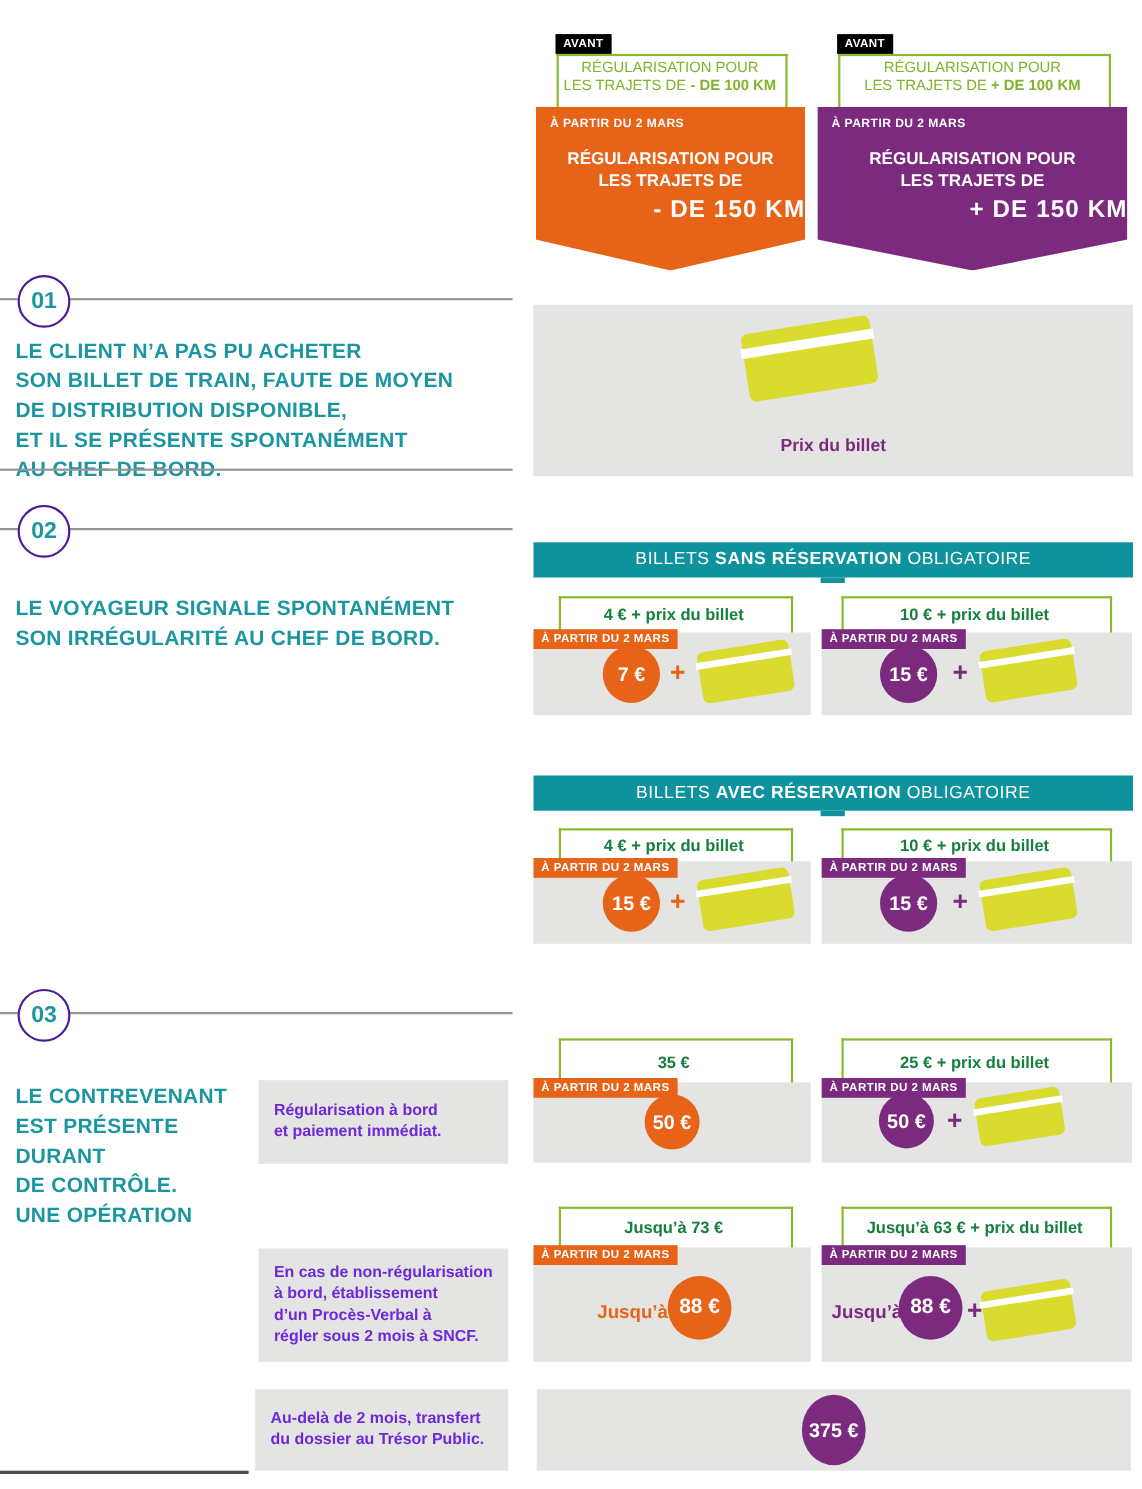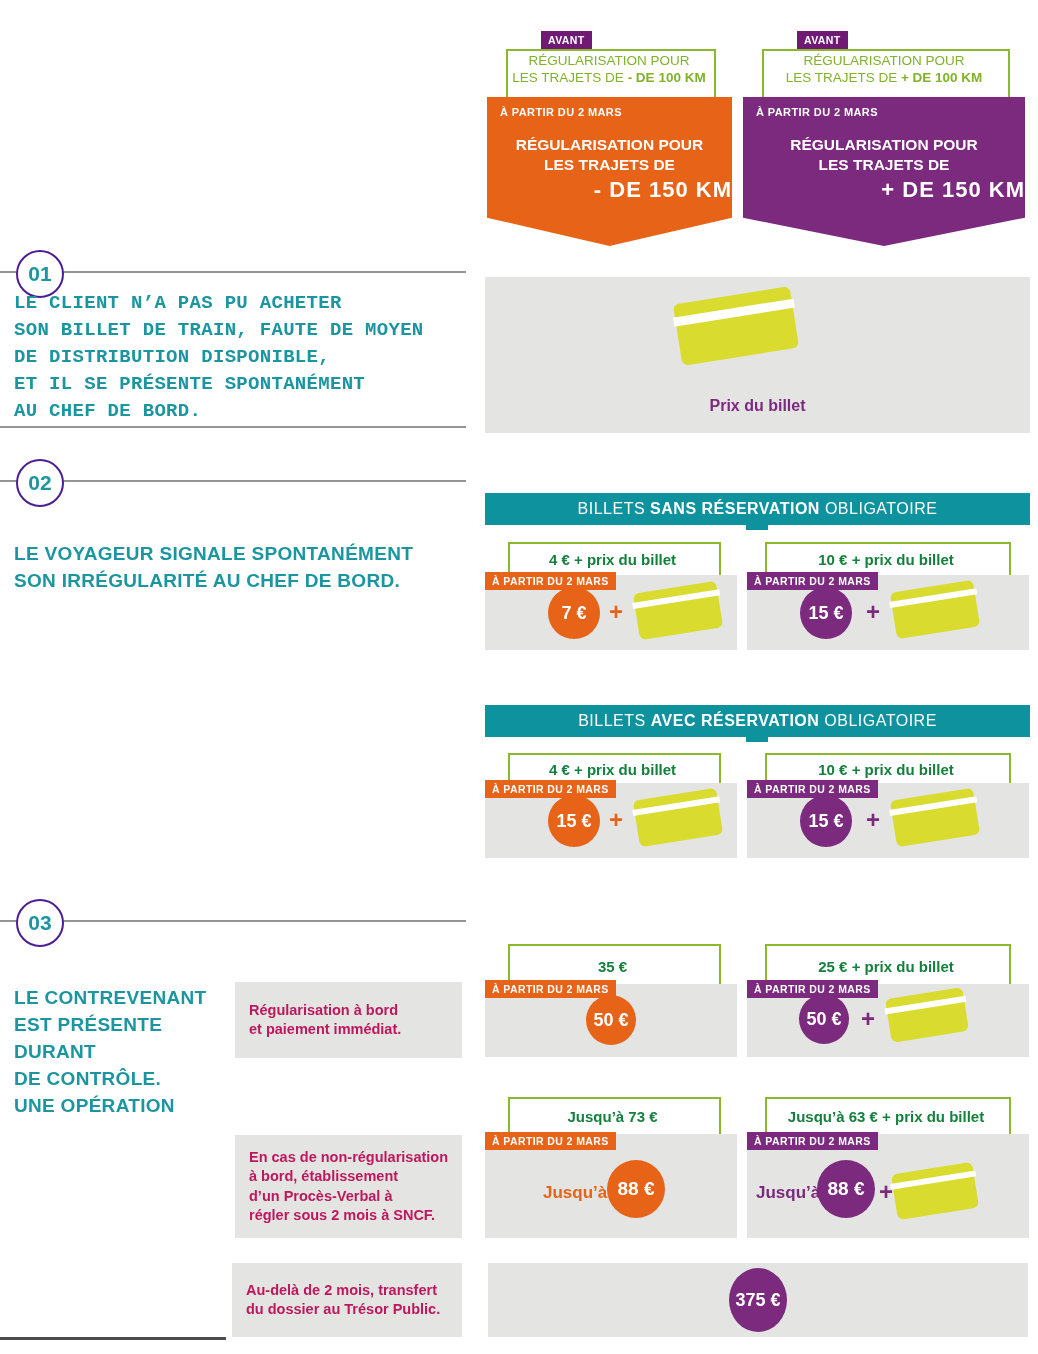--- a/index.html
+++ b/index.html
@@ -1,19 +1,19 @@
 <!DOCTYPE html>
 <html><head>
 <meta charset="utf-8">
 <style>
   html,body{margin:0;padding:0;background:#fff;}
   .page{position:relative;width:1038px;height:1354px;background:#fff;
         font-family:"Liberation Sans",sans-serif;overflow:hidden;}
   
-  .bg-orange{background:#e66318;} .bg-purple{background:#7b2a7e;}   .bg-green{background:#701a75;margin-left:36px;} .c-orange{color:#e66318;} .c-purple{color:#7b2a7e;}
+  .bg-orange{background:#e66318;} .bg-purple{background:#7b2a7e;}   .bg-green{background:#000000;} .c-orange{color:#e66318;} .c-purple{color:#7b2a7e;}
   
   .divider{position:absolute;height:2px;background:#949494;}
   .divider-dark{position:absolute;height:3px;background:#4d4d4d;}
   .num-circle{position:absolute;width:44px;height:44px;border:2px solid #4c1d95;border-radius:50%;
               background:#fff;display:flex;align-items:center;justify-content:center;
               font-weight:bold;font-size:21px;color:#1b96a1;}
   .sec-heading{position:absolute;font-weight:bold;font-size:19px;line-height:27px;
                color:#1b96a1;letter-spacing:.3px;}
   .gray-card{position:absolute;background:#e4e4e3;}
   .avant-box{position:absolute;border:2px solid #8aba2c;border-bottom:none;}
@@ -32,21 +32,21 @@
   .banner-top .bt-l1{position:absolute;left:0;top:39px;width:100%;text-align:center;font-weight:bold;font-size:15.5px;}
   .banner-top .bt-l2{position:absolute;left:0;top:59px;width:100%;text-align:center;font-weight:bold;font-size:15.5px;}
   .banner-top .bt-big{position:absolute;left:0;top:80px;width:100%;text-align:right;font-weight:bold;
                       font-size:22px;letter-spacing:1px;}
   .hdr-before-l1{position:absolute;text-align:center;font-size:13.5px;color:#80b32a;}
   .hdr-before-l2{position:absolute;text-align:center;font-size:13.5px;color:#80b32a;}
   .teal-banner{position:absolute;height:32px;background:#0e929e;color:#fff;display:flex;
                align-items:center;justify-content:center;font-size:16px;letter-spacing:.5px;}
   .teal-banner b{margin:0 5px;}
   .notch{position:absolute;width:22px;height:5px;background:#0e929e;}
-  .label-box{position:absolute;background:#e4e4e3;color:#be185d;font-weight:bold;
+  .label-box{position:absolute;background:#e4e4e3;color:#6d28d9;font-weight:bold;
              font-size:14.5px;line-height:19.5px;display:flex;flex-direction:column;
              justify-content:center;padding-left:14px;box-sizing:border-box;}
   .card-label{position:absolute;width:100%;text-align:center;font-weight:bold;font-size:16px;color:#7b2a7e;}
 </style>
 </head>
 <body>
 
 <div class="page">
 
   <div class="avant-box" style="left:506px;top:49px;width:206px;height:48px;"></div>
@@ -68,21 +68,21 @@
 
   <div class="banner-top bg-purple" style="left:743px;top:97px;width:282px;height:149px;">
     <div class="bt-tag">À PARTIR DU 2 MARS</div>
     <div class="bt-l1">RÉGULARISATION POUR</div>
     <div class="bt-l2">LES TRAJETS DE</div>
     <div class="bt-big">+ DE 150 KM</div>
   </div>
 
   <div class="divider" style="left:0;top:271px;width:466px;"></div>
   <div class="num-circle" style="left:16px;top:250px;">01</div>
-  <div class="sec-heading" style="left:14px;top:290px;width:460px;font-family:Liberation Mono, monospace;">
+  <div class="sec-heading" style="left:14px;top:306px;width:460px;">
     <div>LE CLIENT N’A PAS PU ACHETER</div>
     <div>SON BILLET DE TRAIN, FAUTE DE MOYEN</div>
     <div>DE DISTRIBUTION DISPONIBLE,</div>
     <div>ET IL SE PRÉSENTE SPONTANÉMENT</div>
     <div>AU CHEF DE BORD.</div>
   </div>
   <div class="divider" style="left:0;top:426px;width:466px;"></div>
 
   <div class="gray-card" style="left:485px;top:277px;width:545px;height:156px;">
     <div class="ticket ticket-lg" style="left:192px;top:18px;width:118px;height:62px;"></div>

